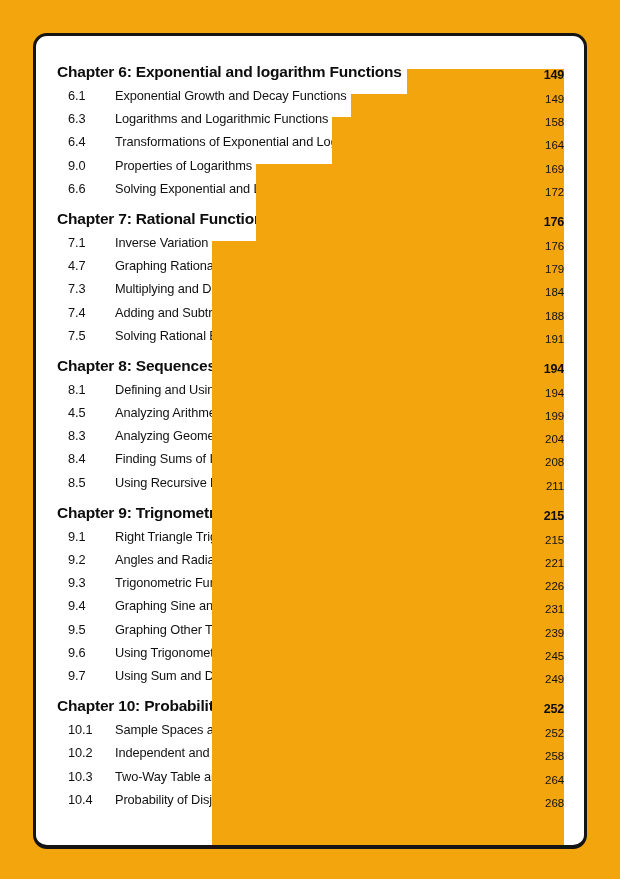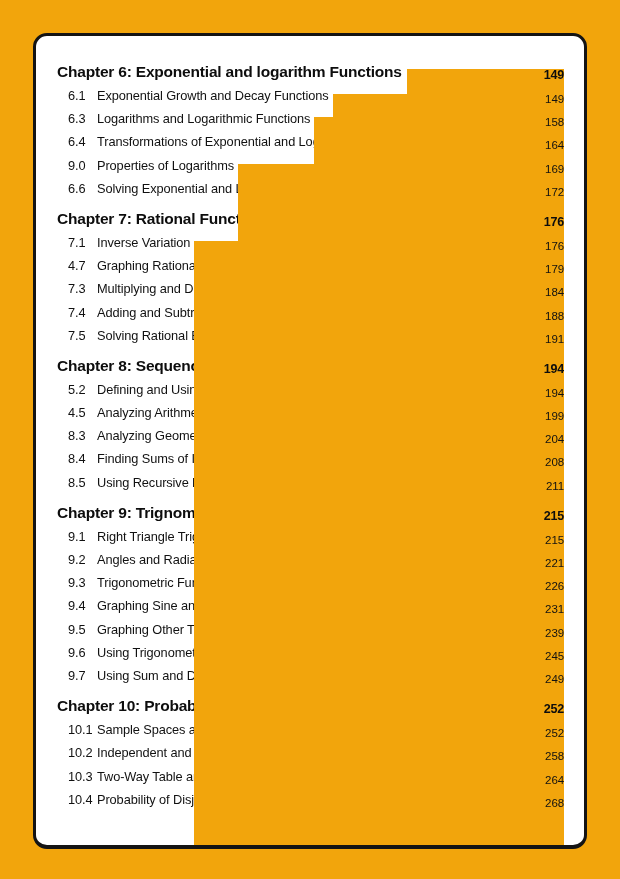--- a/index.html
+++ b/index.html
@@ -66,21 +66,21 @@
     font-size: 12.8px;
     font-weight: 500;
     letter-spacing: -0.1px;
     color: #111111;
     padding-left: 11px;
     white-space: nowrap;
   }
   .item-row .num {
     min-width: 27px;
     flex: 0 0 auto;
-    margin-right: 2px;
+    margin-right: 20px;
   }
   .item-row .leader {
     flex: 1;
     height: 15px;
     border-bottom: 1px dotted #4a4a4a;
     margin: 0 3px 0 1px;
   }
   .item-row .page {
     font-size: 11.5px;
     line-height: 11px;
@@ -164,21 +164,21 @@
           <span class="title">Solving Rational Equations</span>
           <span class="leader"></span>
           <span class="page">191</span>
         </div>
         <div class="chapter-row">
           <span class="title">Chapter 8: Sequences and Series</span>
           <span class="leader"></span>
           <span class="page">194</span>
         </div>
         <div class="item-row">
-          <span class="num">5.2</span>
+          <span class="num">8.1</span>
           <span class="title">Defining and Using Sequences and Series</span>
           <span class="leader"></span>
           <span class="page">194</span>
         </div>
         <div class="item-row">
           <span class="num">4.5</span>
           <span class="title">Analyzing Arithmetic Sequences and Series</span>
           <span class="leader"></span>
           <span class="page">199</span>
         </div>

